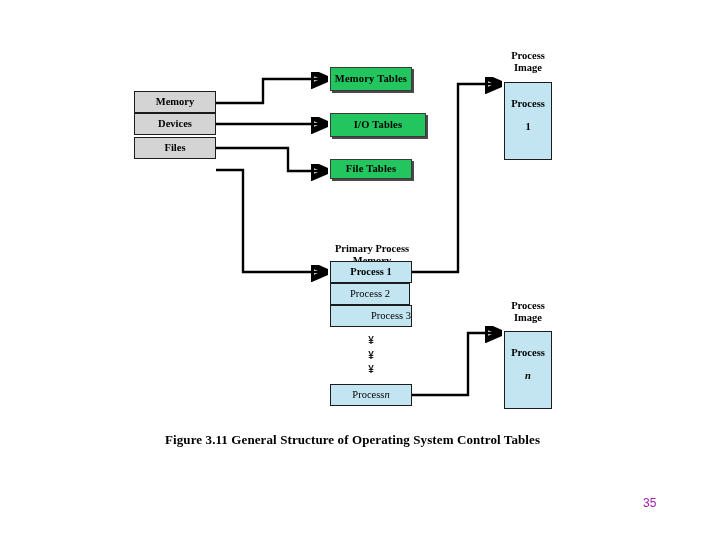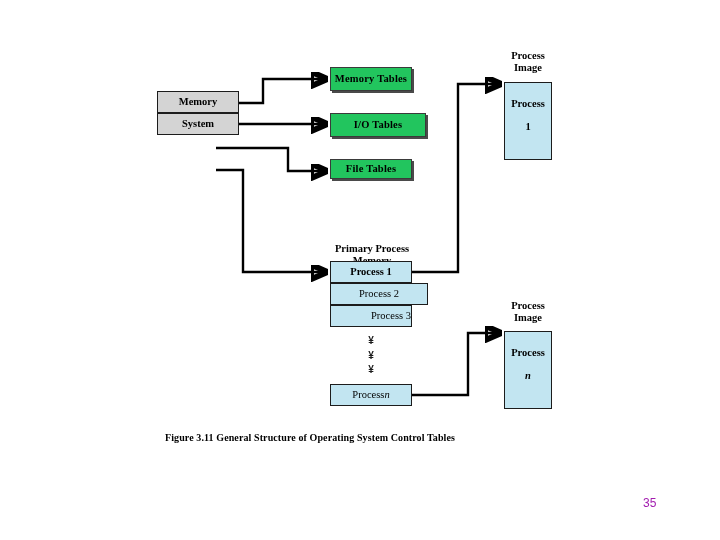--- a/index.html
+++ b/index.html
@@ -41,21 +41,20 @@
     font-size: 10.5px;
     letter-spacing: .2px;
   }
 
   
   .res-cell {
     background: #d4d4d4;
     border: 1px solid #1c1c1c;
     font-weight: bold;
     font-size: 10.5px;
-    margin-left: 23px;
   }
   .res-cell.blue {
     background: #c2e5f1;
   }
 
   
   .proc-row {
     background: #c2e5f1;
     border: 1px solid #1c1c1c;
     font-size: 10.5px;
@@ -87,21 +86,21 @@
     font-size: 10.5px;
     font-weight: bold;
     line-height: 1.12;
     white-space: pre-line;
   }
 
   .caption {
     position: absolute;
     color: #000000;
     font-weight: bold;
-    font-size: 10px;
+    font-size: 13px;
     letter-spacing: .1px;
     white-space: nowrap;
   }
 
   .page-num {
     position: absolute;
     color: #a21caf;
     font-family: "Liberation Sans", "DejaVu Sans", sans-serif;
     font-size: 12px;
   }
@@ -150,39 +149,42 @@
 
     <path d="M412,272 L458,272 L458,84 L500,84" marker-end="url(#arrow)"></path>
 
     <path d="M412,395 L468,395 L468,333 L500,333" marker-end="url(#arrow)"></path>
   </svg>
 
   <div class="box res-cell" style="left:134px; top:91px; width:82px; height:22px;">
     <span>Memory</span>
   </div>
   <div class="box res-cell" style="left:134px; top:113px; width:82px; height:22px;">
-    <span>System</span>
+    <span>Devices</span>
+  </div>
+  <div class="box res-cell" style="left:134px; top:137px; width:82px; height:22px;">
+    <span>Files</span>
   </div>
 
   <div class="box table-box" style="left:330px; top:67px; width:82px; height:24px;">
     <span>Memory Tables</span>
   </div>
   <div class="box table-box" style="left:330px; top:113px; width:96px; height:24px;">
     <span>I/O Tables</span>
   </div>
   <div class="box table-box" style="left:330px; top:159px; width:82px; height:20px;">
     <span>File Tables</span>
   </div>
 
   <div class="label" style="left:316px; top:243px; width:112px;">Primary Process Memory</div>
 
   <div class="box proc-row bold" style="left:330px; top:261px; width:82px; height:22px;">
     <span>Process 1</span>
   </div>
-  <div class="box proc-row" style="left:330px; top:283px; width:98px; height:22px;">
+  <div class="box proc-row" style="left:330px; top:283px; width:80px; height:22px;">
     <span>Process 2</span>
   </div>
   <div class="box proc-row" style="left:330px; top:305px; width:82px; height:22px;justify-content:flex-end;">
     <span>Process 3</span>
   </div>
 
   <div class="vdots" style="left:330px; top:334px; width:82px;">
     <div>¥</div>
     <div>¥</div>
     <div>¥</div>

